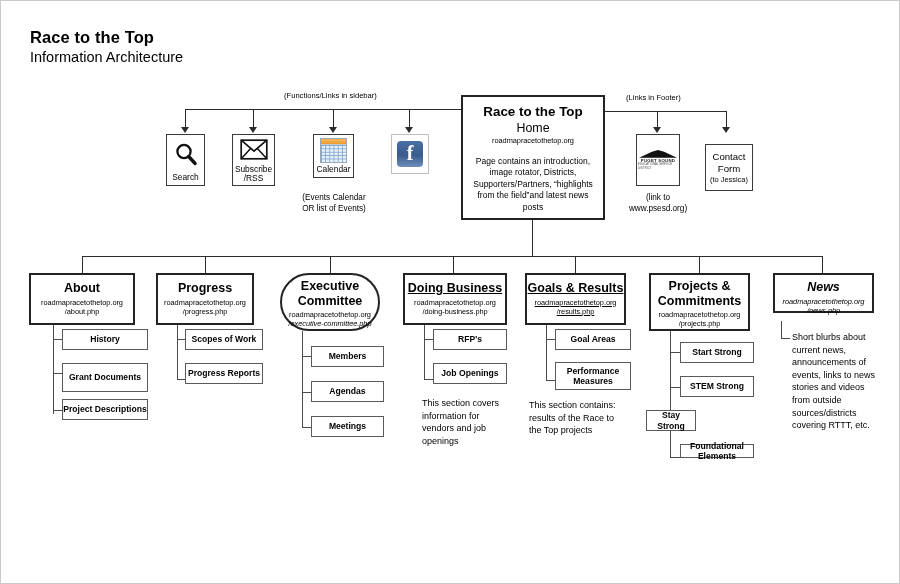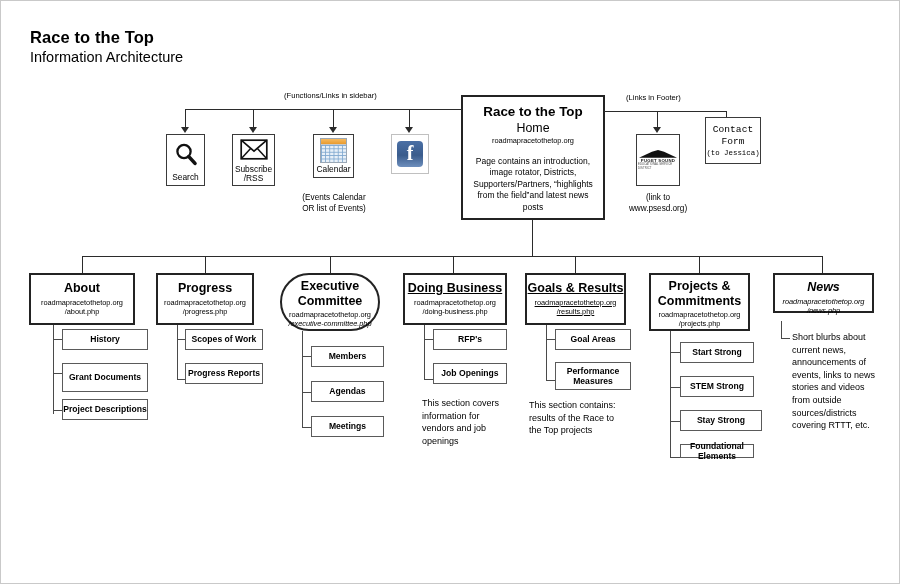--- a/index.html
+++ b/index.html
@@ -242,21 +242,21 @@
         <div class="w1">PUGET SOUND</div>
         <div class="w2">EDUCATIONAL SERVICE DISTRICT</div>
       </div>
     </div>
   </div>
   <div class="caption" style="left:618px; top:191px; width:78px;">
     <div>(link to</div>
     <div>www.psesd.org)</div>
   </div>
 
-  <div class="plainbox" style="left:704px; top:116px; width:56px; height:47px;font-family:Liberation Mono, monospace;">
+  <div class="plainbox" style="left:704px; top:143px; width:48px; height:47px;">
     <div class="pb-l1">Contact</div>
     <div class="pb-l1">Form</div>
     <div class="pb-l2">(to Jessica)</div>
   </div>
 
   <div class="ln v" style="left:531px; top:219px; height:36px;"></div>
   <div class="ln h" style="left:81px; top:255px; width:740px;"></div>
   <div class="ln v" style="left:81px;  top:255px; height:17px;"></div>
   <div class="ln v" style="left:204px; top:255px; height:17px;"></div>
   <div class="ln v" style="left:329px; top:255px; height:17px;"></div>
@@ -332,21 +332,21 @@
     <div class="sec-title">Commitments</div>
     <div class="sec-url" style="margin-top:2px;">roadmapracetothetop.org</div>
     <div class="sec-url">/projects.php</div>
   </div>
   <div class="ln grayish v" style="left:669px; top:330px; height:126px;"></div>
   <div class="ln grayish h" style="left:669px; top:351px; width:10px;"></div>
   <div class="leaf" style="left:679px; top:341px; width:74px; height:21px;">Start Strong</div>
   <div class="ln grayish h" style="left:669px; top:386px; width:10px;"></div>
   <div class="leaf" style="left:679px; top:375px; width:74px; height:21px;">STEM Strong</div>
   <div class="ln grayish h" style="left:669px; top:420px; width:10px;"></div>
-  <div class="leaf" style="left:679px; top:409px; width:82px; height:21px;">Stay Strong</div>
+  <div class="leaf" style="left:645px; top:409px; width:50px; height:21px;">Stay Strong</div>
   <div class="ln grayish h" style="left:669px; top:456px; width:10px;"></div>
   <div class="leaf" style="left:679px; top:443px; width:74px; height:14px;">Foundational Elements</div>
 
   <div class="box thick" style="left:772px; top:272px; width:101px; height:40px;font-style:italic;">
     <div class="sec-title" style="margin-top:5px;">News</div>
     <div class="sec-url" style="margin-top:2px;">roadmapracetothetop.org</div>
     <div class="sec-url">/news.php</div>
   </div>
   <div class="ln grayish v" style="left:780px; top:320px; height:18px;"></div>
   <div class="ln grayish h" style="left:780px; top:337px; width:9px;"></div>

